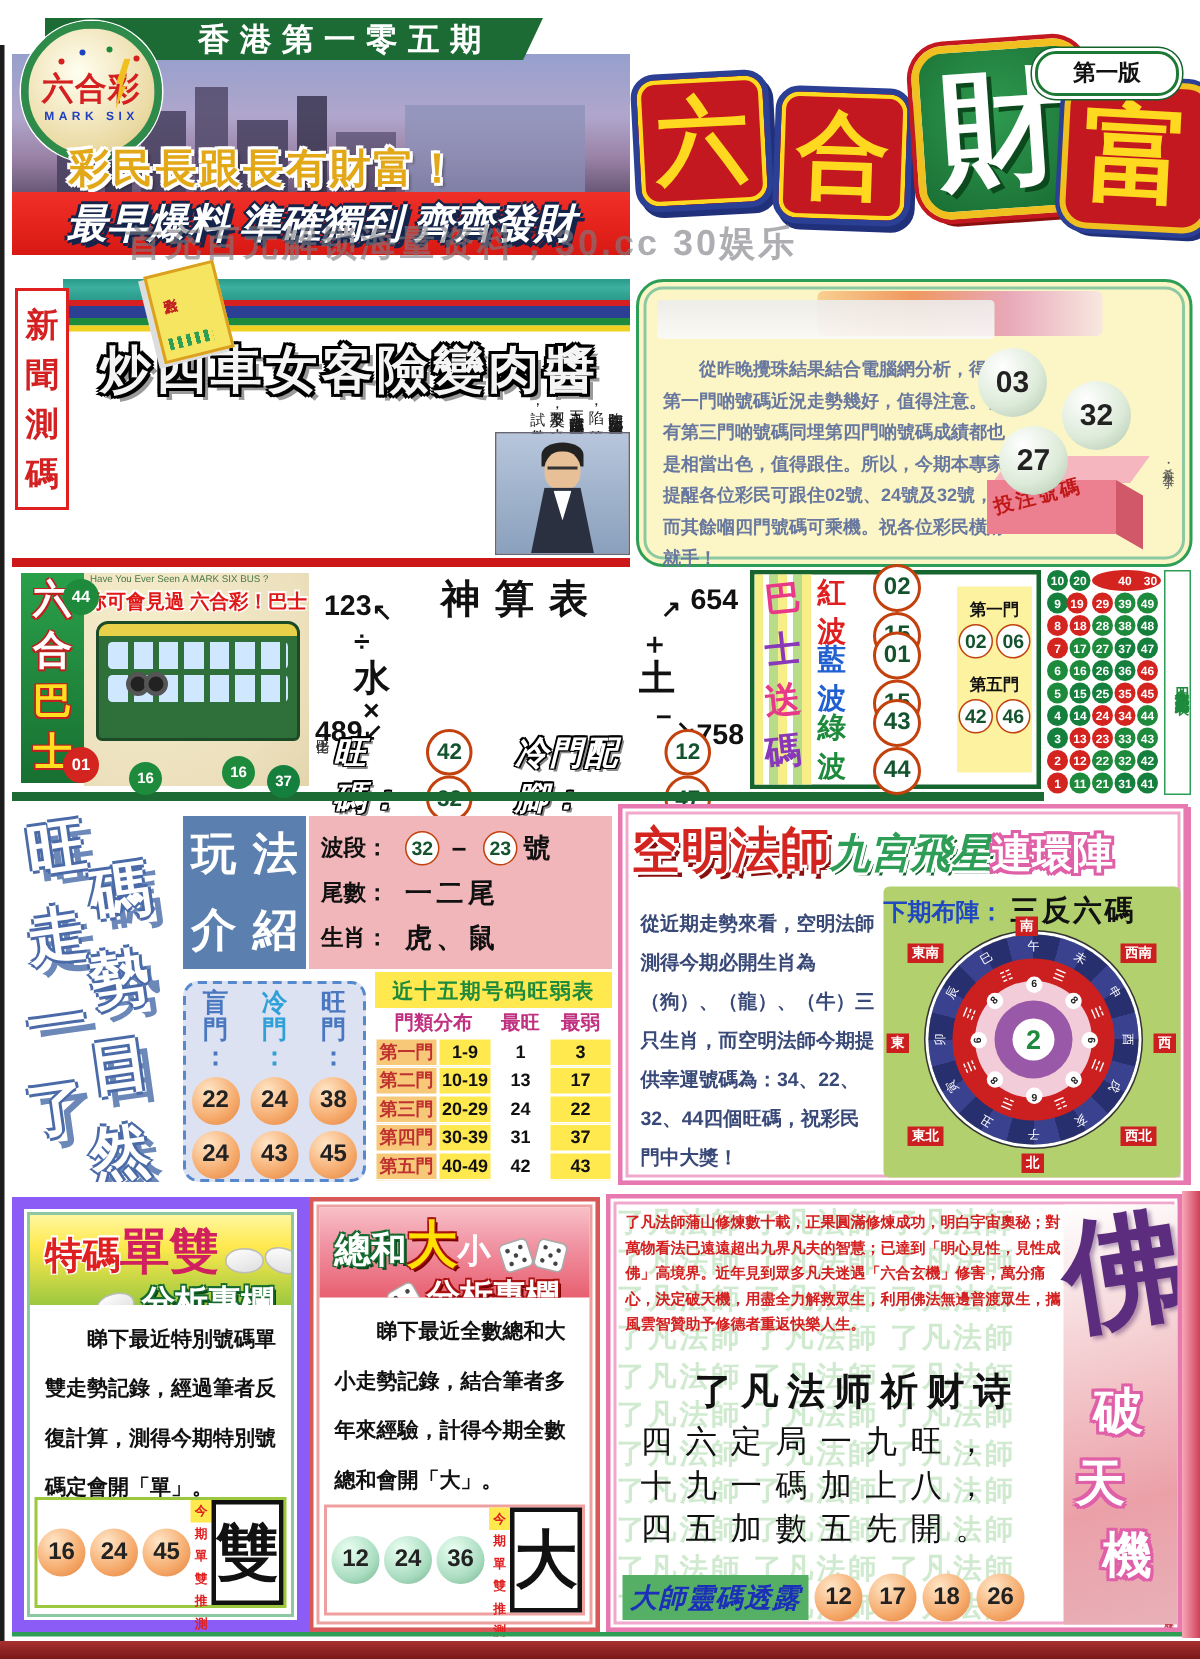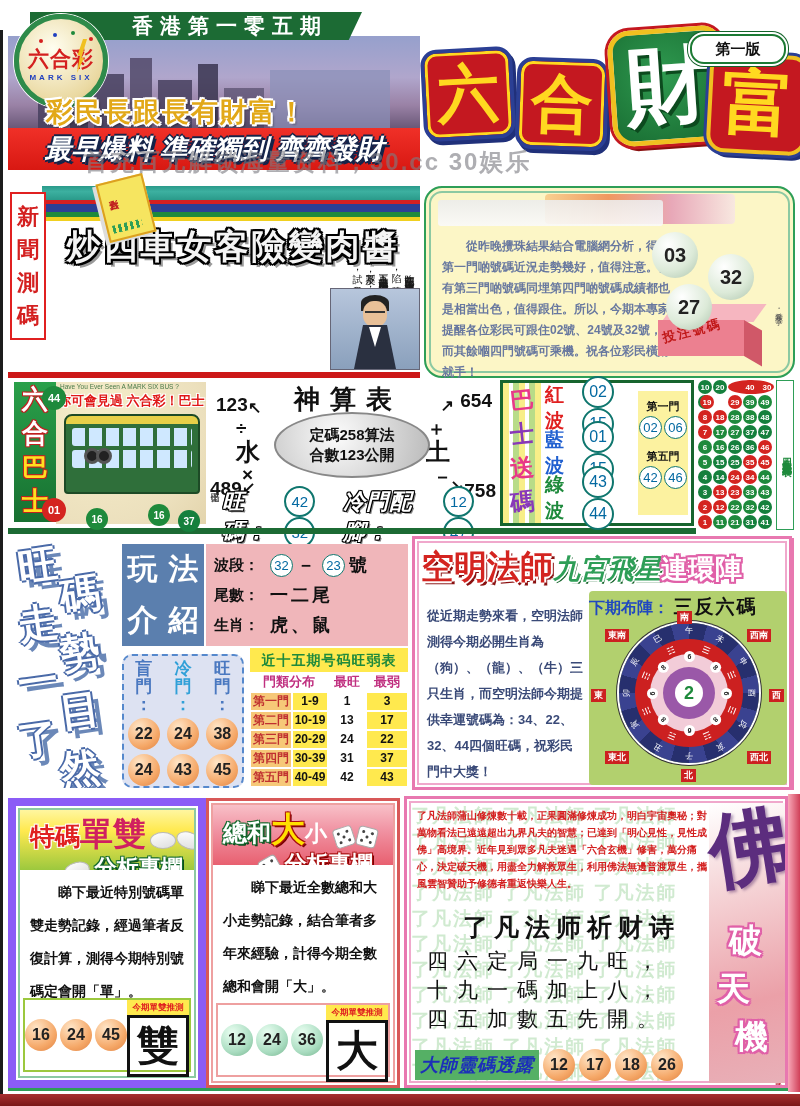--- a/index.html
+++ b/index.html
@@ -11,21 +11,21 @@
   .ol-k{text-shadow:-2px 0 0 #000,2px 0 0 #000,0 -2px 0 #000,0 2px 0 #000,-2px -2px 0 #000,2px -2px 0 #000,-2px 2px 0 #000,2px 2px 0 #000,4px 4px 0 #9a9a9a;}
   .ol-k1{text-shadow:-1px 0 0 #000,1px 0 0 #000,0 -1px 0 #000,0 1px 0 #000,-1px -1px 0 #000,1px -1px 0 #000,-1px 1px 0 #000,1px 1px 0 #000,2px 2px 0 #888;}
   .ol-g{text-shadow:-1px -1px 0 #156a2e,1px -1px 0 #156a2e,-1px 1px 0 #156a2e,1px 1px 0 #156a2e,2px 2px 0 #0c4a1e;}
   .ol-r{text-shadow:-1px -1px 0 #a81010,1px -1px 0 #a81010,-1px 1px 0 #a81010,1px 1px 0 #a81010,2px 2px 0 #700;}
   .ol-p{text-shadow:-2px 0 0 #e060a8,2px 0 0 #e060a8,0 -2px 0 #e060a8,0 2px 0 #e060a8,-2px -2px 0 #e060a8,2px -2px 0 #e060a8,-2px 2px 0 #e060a8,2px 2px 0 #e060a8;}
   
   .ball{display:inline-flex;align-items:center;justify-content:center;border-radius:50%;font-weight:700;color:#222;}
   .b-orange{background:radial-gradient(circle at 35% 28%,#ffe6c8,#f5a868 62%,#df8040);}
   .b-pgreen{background:radial-gradient(circle at 35% 28%,#eafff2,#a9dcc0 62%,#74b28c);}
   .b-glass{background:radial-gradient(circle at 35% 28%,#ffffff,#dcead8 58%,#adc4ad);}
-  .circ{display:inline-flex;align-items:center;justify-content:center;border-radius:50%;border:2px solid #0f766e;background:#fff;font-weight:400;color:#0369a1;}
+  .circ{display:inline-flex;align-items:center;justify-content:center;border-radius:50%;border:2px solid #c2410c;background:#fff;font-weight:700;color:#14532d;}
   .gball{position:absolute;width:14px;height:14px;border-radius:50%;color:#fff;font-size:8px;font-weight:700;display:flex;align-items:center;justify-content:center;}
   .gb-r{background:#d42420;} .gb-b{background:#15803d;} .gb-g{background:#1e8a3c;}
   
   .edge-left{left:0;top:30px;width:3px;height:1076px;background:#1c1c1c;}
   .city{left:8px;top:36px;width:412px;height:92px;background:linear-gradient(180deg,#96a0cc 0%,#b0a6cc 45%,#9a82a6 75%,#6a5878 100%);overflow:hidden;}
   .bld{position:absolute;bottom:0;background:#46405e;opacity:.85;}
   .issue{left:30px;top:12px;width:332px;height:28px;background:#1c6b34;clip-path:polygon(0 0,100% 0,96% 100%,0 100%);
          color:#fff;font-family:"DejaVu Serif",serif;font-size:21px;font-weight:700;letter-spacing:7px;line-height:28px;padding-left:102px;box-sizing:border-box;}
   .logo{left:14px;top:14px;width:94px;height:94px;border-radius:50%;background:radial-gradient(circle at 40% 35%,#fffef0,#ead9a2 70%,#d8c080);border:5px solid #2e8b4a;box-sizing:border-box;text-align:center;box-shadow:0 0 0 1px #fff;}
   .logo .lg1{margin-top:26px;font-size:21px;font-weight:900;color:#d42020;letter-spacing:1px;}
@@ -182,21 +182,21 @@
   .tg1{font-size:24px;font-weight:900;color:#fff;}
   .tyel{font-size:34px;font-weight:900;color:#ffe000;}
   .egg{display:inline-block;width:24px;height:15px;background:linear-gradient(160deg,#fff,#ddd);border:1px solid #bbb;border-radius:50%;vertical-align:middle;}
   .die{display:inline-block;width:18px;height:18px;background:#fff;border:1px solid #aaa;border-radius:4px;position:relative;vertical-align:middle;transform:rotate(-18deg);margin-left:3px;}
   .die::after{content:"";position:absolute;width:3px;height:3px;border-radius:50%;background:#444;top:3px;left:3px;box-shadow:9px 0 #444,0 9px #444,9px 9px #444,4.5px 4.5px #444;}
   .bbody{position:absolute;left:14px;top:70px;right:12px;font-size:14px;line-height:33px;text-indent:2em;font-weight:700;color:#111;}
   .predict{position:absolute;left:7px;right:7px;bottom:8px;height:70px;border:2px solid #9cc83e;display:flex;background:#fff;}
   .sbox .predict{border-color:#eea0a0;}
   .pballs{flex:1;display:flex;align-items:center;justify-content:center;gap:3px;}
   .pballs .ball{width:34px;height:34px;font-size:17px;}
-  .pright{width:62px;display:flex;flex-direction:column;}
+  .pright{width:62px;display:flex;flex-direction:row;}
   .plab{height:15px;background:#ffe94e;color:#e02020;font-size:8.5px;font-weight:900;text-align:center;line-height:15px;letter-spacing:0;}
   .pbig{flex:1;border:3px solid #111;display:flex;align-items:center;justify-content:center;font-size:42px;font-weight:900;}
   
   .monk{left:404px;top:796px;width:384px;height:292px;border:3px solid #e878b0;box-shadow:inset 0 0 0 2px #fff,inset 0 0 0 4px #f0a8cc;background:#fff;box-sizing:border-box;overflow:hidden;}
   .m-wm{position:absolute;left:4px;top:4px;width:292px;height:280px;color:rgba(110,190,110,.32);font-size:19px;font-weight:900;line-height:1.35;letter-spacing:2px;overflow:hidden;z-index:0;word-break:break-all;}
   .m-intro{position:absolute;left:10px;top:8px;width:290px;font-size:10px;line-height:17px;color:#d42020;font-weight:700;z-index:1;}
   .m-ptitle{position:absolute;left:56px;top:112px;font-family:"DejaVu Serif",serif;font-size:25px;font-weight:700;letter-spacing:6px;z-index:1;}
   .m-poem{position:absolute;left:20px;top:148px;z-index:1;font-family:"DejaVu Serif",serif;font-size:21px;letter-spacing:9px;line-height:29px;color:#111;}
   .m-reveal{position:absolute;left:8px;top:250px;z-index:2;display:flex;align-items:center;gap:4px;}
   .m-reveal .rl{background:#55b065;color:#1c2fb8;font-size:18px;font-weight:900;font-style:italic;padding:3px 5px;letter-spacing:1px;}
@@ -329,24 +329,20 @@
     <div class="op" style="left:34px;top:82px;">×</div>
     <div class="arrow" style="left:34px;top:96px;">↙</div>
     <div class="num" style="left:2px;top:96px;">489</div>
     <div class="num" style="right:6px;top:8px;">654</div>
     <div class="arrow" style="right:44px;top:14px;">↗</div>
     <div class="op" style="right:52px;top:34px;">＋</div>
     <div class="el" style="right:48px;top:54px;">土</div>
     <div class="op" style="right:46px;top:82px;">－</div>
     <div class="arrow" style="right:34px;top:94px;">↘</div>
     <div class="num" style="right:2px;top:98px;">758</div>
-    <div class="oval">
-      <div>定碼258算法</div>
-        <div>合數123公開</div>
-    </div>
     <div class="tipster">・巴士佬・</div>
     <div class="hotline">
       <span class="hl ol-k1">旺碼：</span>
       <span><span class="circ" style="width: 27px; height: 27px; font-size: 15px; margin: 0px 2px;">42</span><span class="circ" style="width: 27px; height: 27px; font-size: 15px; margin: 0px 2px;">32</span></span>
       <span class="hl ol-k1">冷門配腳：</span>
       <span><span class="circ" style="width: 27px; height: 27px; font-size: 15px; margin: 0px 2px;">12</span><span class="circ" style="width: 27px; height: 27px; font-size: 15px; margin: 0px 2px;">47</span></span>
     </div>
   </div>
   <div class="abs greenrule"></div>
 
@@ -378,21 +374,21 @@
       <div><span class="circ" style="width: 21px; height: 21px; font-size: 13px; border-width: 1px; margin: 2px 1px;">42</span><span class="circ" style="width: 21px; height: 21px; font-size: 13px; border-width: 1px; margin: 2px 1px;">46</span></div>
     </div>
   </div>
 
   <div class="abs grid49" id="ball-grid">
       <span class="gball gb-b" style="left: 0px; top: 0px;">10</span>
       <span class="gball gb-b" style="left: 15px; top: 0px;">20</span>
       <span class="gball gb-r" style="left: 30px; top: 0px; padding-left: 32px;">30</span>
       <span class="gball gb-r" style="left: 45px; top: 0px;">40</span>
       <span class="gball gb-b" style="left: 0px; top: 15px;">9</span>
-      <span class="gball gb-r" style="left: 2px; top: 15px;">19</span>
+      <span class="gball gb-r" style="left: 13px; top: 15px;">19</span>
       <span class="gball gb-r" style="left: 30px; top: 15px;">29</span>
       <span class="gball gb-g" style="left: 45px; top: 15px;">39</span>
       <span class="gball gb-g" style="left: 60px; top: 15px;">49</span>
       <span class="gball gb-r" style="left: 0px; top: 30px;">8</span>
       <span class="gball gb-r" style="left: 15px; top: 30px;">18</span>
       <span class="gball gb-g" style="left: 30px; top: 30px;">28</span>
       <span class="gball gb-g" style="left: 45px; top: 30px;">38</span>
       <span class="gball gb-b" style="left: 60px; top: 30px;">48</span>
       <span class="gball gb-r" style="left: 0px; top: 45px;">7</span>
       <span class="gball gb-g" style="left: 15px; top: 45px;">17</span>

